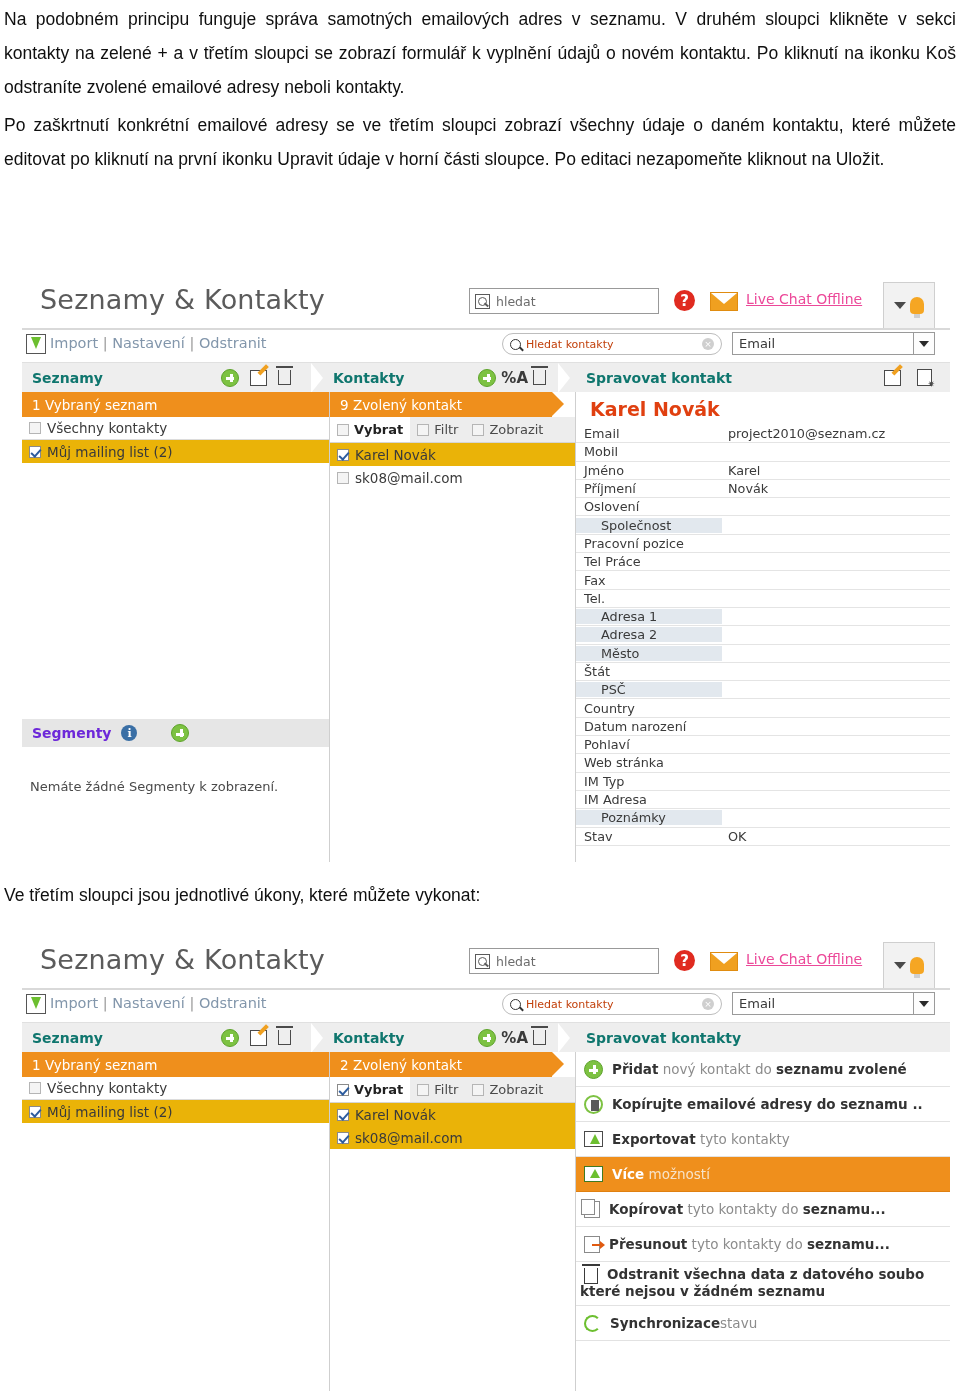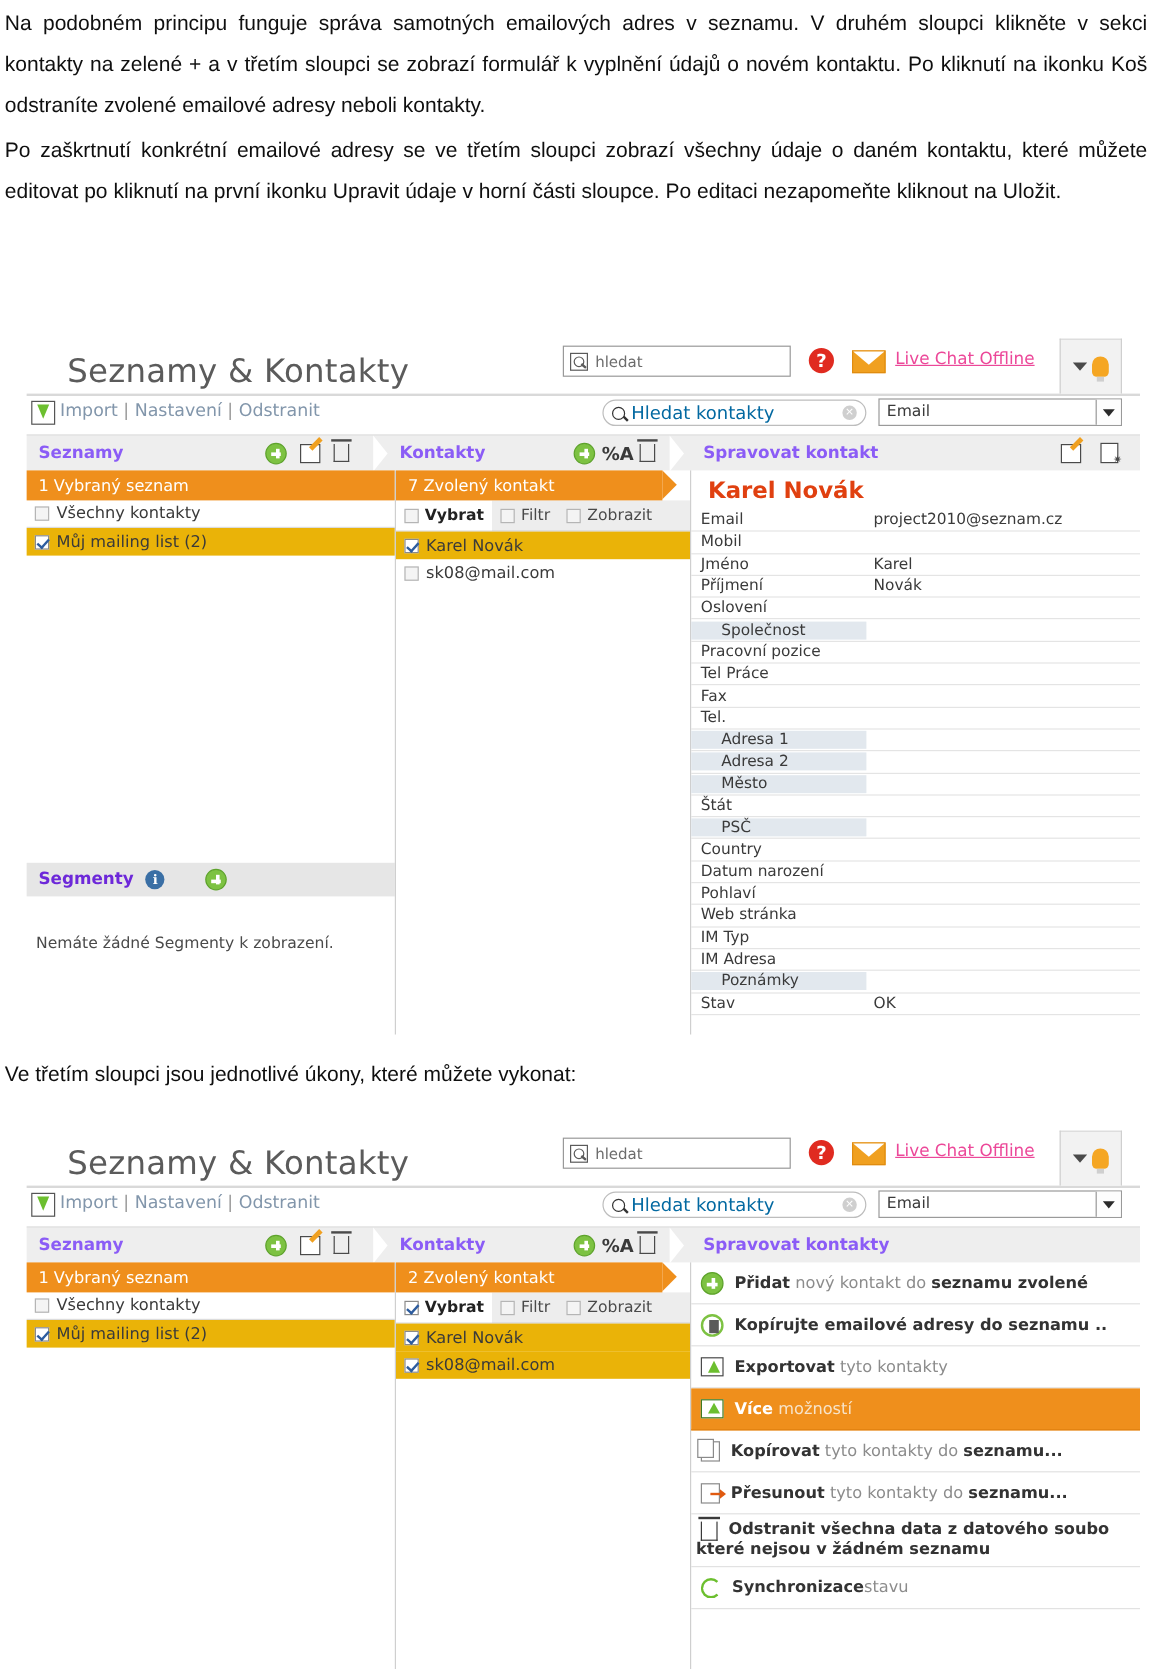--- a/index.html
+++ b/index.html
@@ -39,26 +39,25 @@
   .app1 { left: 22px; top: 282px; width: 928px; height: 580px; }
   .app2 { left: 22px; top: 942px; width: 928px; height: 449px; }
 
   
   .brandrow {
     position: relative;
     height: 48px;
     border-bottom: 2px solid #d9d9d9;
   }
   .brandtitle {
-    position: absolute; left: 18px; top: 12px;
+    position: absolute; left: 18px; top: 2px;
     font-size: 27px; color: #5b5b5b;
     font-family: "DejaVu Sans", sans-serif;
     letter-spacing: .2px;
     white-space: nowrap;
-    margin-left: 16px;
   }
   .topsearch {
     position: absolute; left: 447px; top: 6px;
     width: 190px; height: 26px;
     border: 1px solid #999; background:#fff;
     display:flex; align-items:center; gap:6px; padding-left:5px;
   }
   .topsearch .txt { font-size: 12.5px; color:#6c6c6c; }
   .mag {
     width:15px; height:15px; border:1.4px solid #5a5a5a;
@@ -117,21 +116,21 @@
   .implinks{
     position:absolute; left:28px; top:5px; font-size:14.5px; color:#8296ab;
     white-space:nowrap;
   }
   .implinks .sep{ color:#999; }
   .searchcontacts{
     position:absolute; left:480px; top:3px; width:220px; height:22px;
     border:1px solid #bdbdbd; border-radius:11px; background:#fff;
     display:flex;align-items:center; padding:0 7px; gap:5px;
   }
-  .searchcontacts .lbl{ font-size:15px; color:#0369a1;}
+  .searchcontacts .lbl{ font-size:11px; color:#c2410c;}
   .smag{width:11px;height:11px;border:1.6px solid #333;border-radius:50%;position:relative;flex:0 0 auto;}
   .smag:after{content:"";position:absolute;left:8px;top:8px;width:5px;height:1.8px;background:#333;transform:rotate(45deg);}
   .clearx{
     margin-left:auto; width:12px;height:12px;border-radius:50%;background:#cfcfcf;
     color:#fff;font-size:9px;display:flex;align-items:center;justify-content:center;
   }
   .emailsel{
     position:absolute; left:710px; top:2px; width:203px; height:23px;
     border:1px solid #9a9a9a; background:#fff; display:flex; align-items:center;
     padding-left:6px; font-size:13px; color:#3a3a3a;
@@ -142,21 +141,21 @@
   }
   .arrow-d{width:0;height:0;border-left:5px solid transparent;border-right:5px solid transparent;border-top:6px solid #2a2a2a;}
 
   
   .secbar{
     position:relative; height:30px; background:#eeeeee;
     border-top:1px solid #e0e0e0;
     display:flex; align-items:center;
   }
   .secbar .seg{ position:relative; height:30px; display:flex; align-items:center; }
-  .seg-title{ font-size:14px; font-weight:bold; color:#8b5cf6; white-space:nowrap; }
+  .seg-title{ font-size:14px; font-weight:bold; color:#0f766e; white-space:nowrap; }
   .chev{
     width:0;height:0;margin:0 6px;
     border-top:15px solid transparent;border-bottom:15px solid transparent;
     border-left:12px solid #ffffff;
   }
   .gplus{
     width:18px;height:18px;border-radius:50%;
     background:#7dc242; border:1px solid #5ea32c;
     position:relative; display:inline-block;
   }
@@ -409,21 +408,21 @@
 
       <div class="segments-hdr">
         <span class="t">Segmenty</span>
         <span class="info-ic">i</span>
         <span class="gplus" style="margin-left:24px;"></span>
       </div>
       <div class="segments-txt">Nemáte žádné Segmenty k zobrazení.</div>
     </div>
 
     <div class="col-contacts">
-      <div class="orange-arrow">7 Zvolený kontakt</div>
+      <div class="orange-arrow">9 Zvolený kontakt</div>
       <div class="tabsrow">
         <span class="tabcell active">
           <span class="ck"></span>
           <span>Vybrat</span>
         </span>
         <span class="tabcell">
           <span class="ck"></span>
           <span>Filtr</span>
         </span>
         <span class="tabcell">

